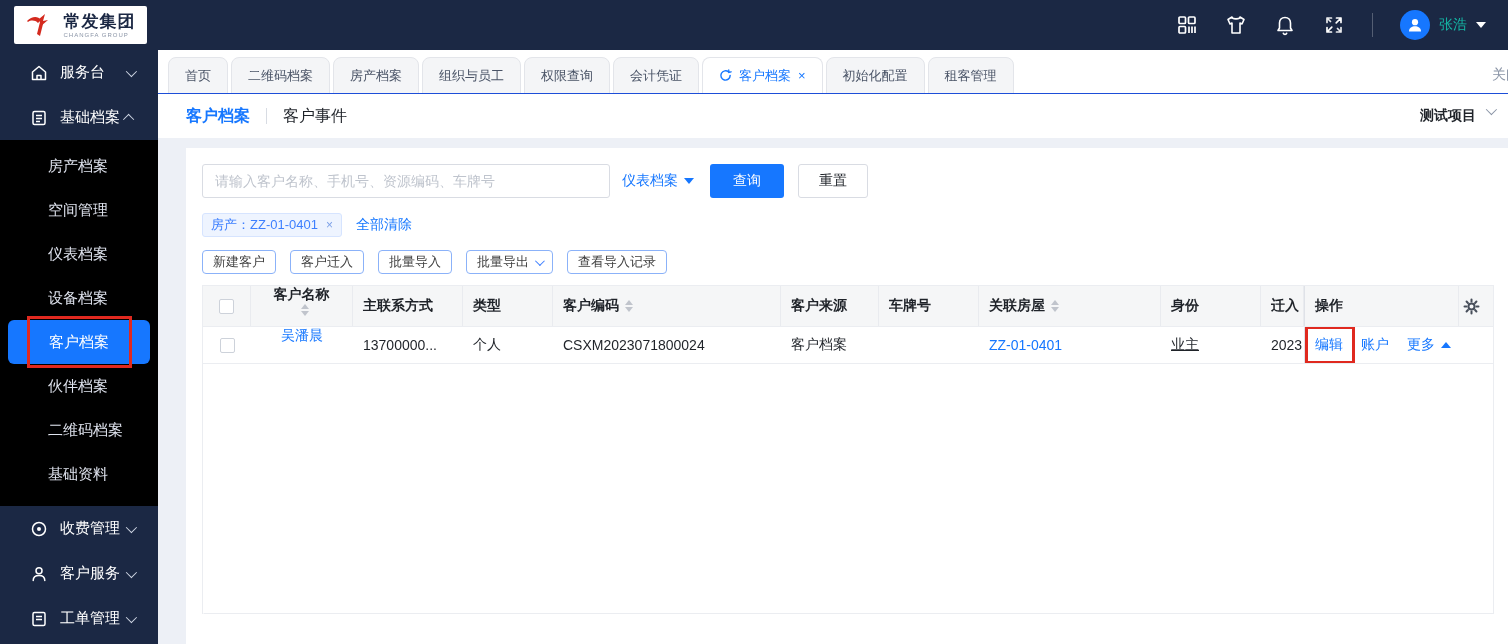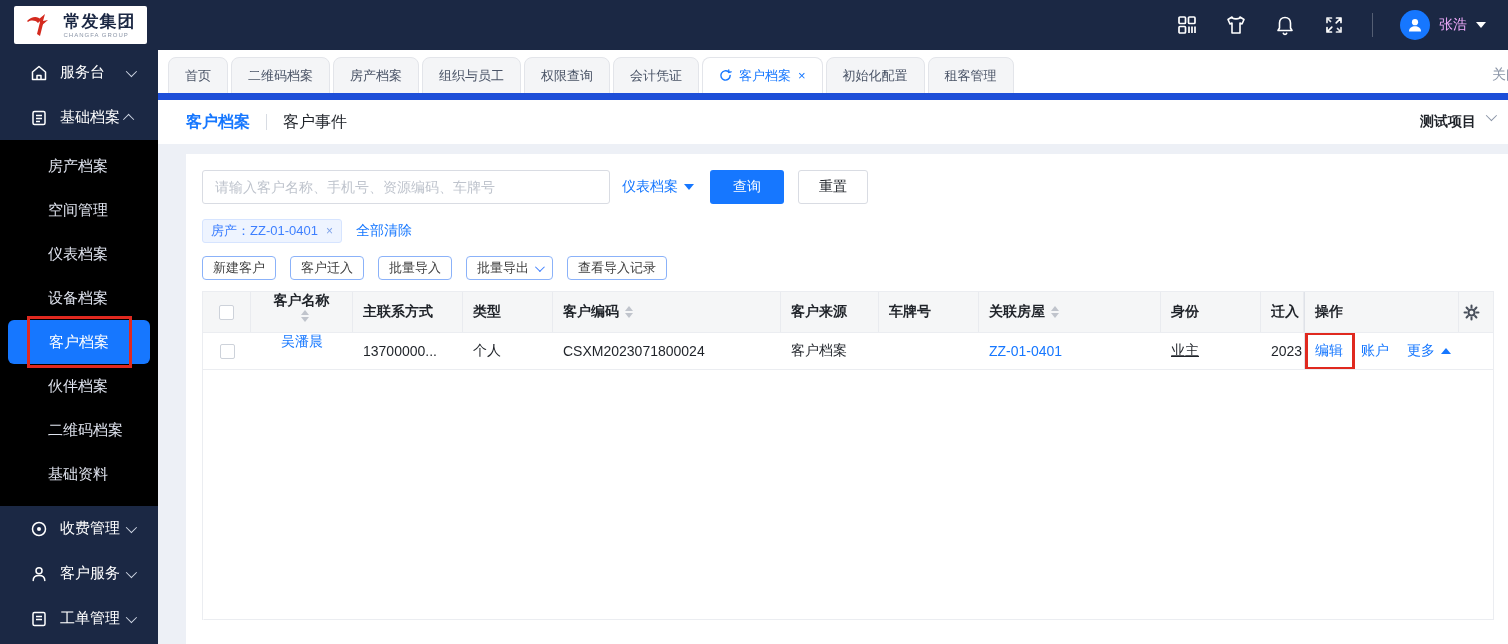--- a/index.html
+++ b/index.html
@@ -13,40 +13,40 @@
     display:flex; align-items:center; justify-content:center; gap:4px; }
   .logo-mark { flex:none; }
   .logo-text { display:flex; flex-direction:column; line-height:1; }
   .logo-title { font-size:17px; font-weight:bold; color:#1b2844; letter-spacing:1px; }
   .logo-sub { font-size:6px; color:#8a94a6; letter-spacing:1px; margin-top:2px; }
   .topbar-right { margin-left:auto; display:flex; align-items:center; gap:27px; padding-right:22px; }
   .tb-icon { width:22px; height:22px; display:flex; align-items:center; justify-content:center; cursor:pointer; }
   .tb-divider { width:1px; height:24px; background:rgba(255,255,255,0.25); }
   .user-chip { display:flex; align-items:center; gap:9px; cursor:pointer; }
   .avatar { width:30px; height:30px; border-radius:50%; background:#1677ff; display:flex; align-items:center; justify-content:center; }
-  .user-name { color:#f0abfc; font-size:14px; }
+  .user-name { color:#14b8a6; font-size:14px; }
   .caret-down-w { width:0; height:0; border-left:5px solid transparent; border-right:5px solid transparent; border-top:6px solid #fff; }
 
   
   .body-row { flex:1; display:flex; min-height:0; }
   .sidebar { width:158px; background:#1b2844; flex:none; display:flex; flex-direction:column; overflow:hidden; }
   .side-item { height:45px; display:flex; align-items:center; color:#fff; font-size:15px; cursor:pointer; position:relative; padding-left:30px; }
   .side-item .s-icon { width:18px; height:18px; margin-right:12px; display:flex; align-items:center; justify-content:center; }
   .side-caret { position:absolute; right:24px; width:8px; height:8px; border-right:1.6px solid #cfd6e4; border-bottom:1.6px solid #cfd6e4; }
   .side-caret.down { transform:rotate(45deg) translateY(-2px); }
   .side-caret.up { transform:rotate(-135deg) translateY(-2px); }
   .submenu { background:#000; padding:4px 0 10px 0; }
   .sub-item { height:44px; display:flex; align-items:center; padding-left:48px; color:#dfe3ee; font-size:15px; cursor:pointer; position:relative; }
   .sub-item.active { background:#1677ff; margin:0 8px; border-radius:6px; padding-left:40px; color:#fff; justify-content:center; padding:0; }
   .annot { position:absolute; border:3px solid #e0291f; z-index:30; pointer-events:none; }
   .annot-sidebar { left:19px; right:18px; top:-4px; bottom:-4px; }
 
   
   .main { flex:1; display:flex; flex-direction:column; min-width:0; background:#fff; }
-  .tabbar { padding:7px 0 0 10px; display:flex; align-items:flex-end; border-bottom:7px solid #1d4ed8; background:#fff; overflow:hidden; white-space:nowrap; }
+  .tabbar { padding:7px 0 0 10px; display:flex; align-items:flex-end; border-bottom:1px solid #1d4ed8; background:#fff; overflow:hidden; white-space:nowrap; }
   .tab { height:37px; display:inline-flex; align-items:center; padding:0 16px; margin-right:3px; margin-bottom:-1px;
     background:#f4f5f7; border:1px solid #e3e5ea; border-radius:8px 8px 0 0; font-size:13px; color:#495366; cursor:pointer; gap:7px; }
   .tab.active { background:#fff; color:#1677ff; border-bottom-color:#fff; }
   .tab-close { color:#1677ff; font-size:13px; cursor:pointer; }
   .tabbar-close { margin-left:auto; color:#8a94a6; font-size:14px; align-self:center; margin-right:-12px; flex:none; cursor:pointer; }
 
   .page-header { height:44px; display:flex; align-items:center; padding:0 14px 0 28px; background:#fff; flex:none; }
   .ph-tab-active { color:#1677ff; font-size:16px; font-weight:bold; cursor:pointer; }
   .ph-sep { width:1px; height:16px; background:#d8dce3; margin:0 16px; }
   .ph-tab { color:#1f2329; font-size:16px; cursor:pointer; }

